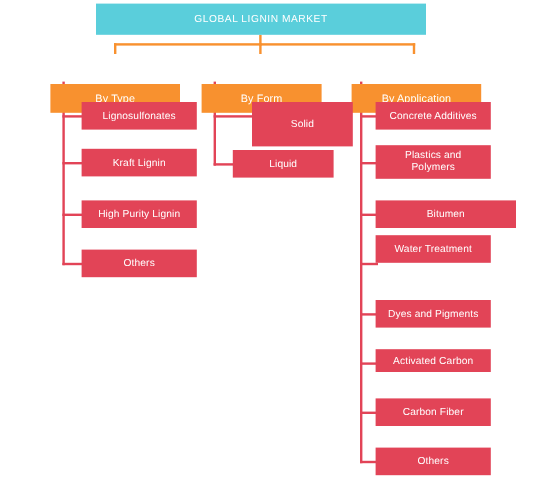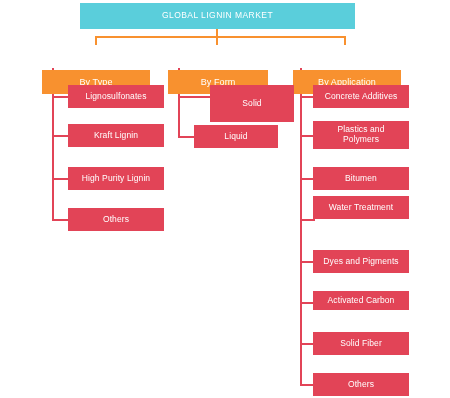--- a/index.html
+++ b/index.html
@@ -92,20 +92,20 @@
   <div class="conn conn-red conn-h" style="left:300px; top:135px; width:15px;"></div>
   <div class="conn conn-red conn-h" style="left:300px; top:178px; width:15px;"></div>
   <div class="conn conn-red conn-h" style="left:300px; top:219px; width:15px;"></div>
   <div class="conn conn-red conn-h" style="left:300px; top:261px; width:15px;"></div>
   <div class="conn conn-red conn-h" style="left:300px; top:302px; width:15px;"></div>
   <div class="conn conn-red conn-h" style="left:300px; top:343px; width:15px;"></div>
   <div class="conn conn-red conn-h" style="left:300px; top:384px; width:15px;"></div>
 
   <div class="node node-leaf" style="left:313px; top:85px; width:96px; height:23px;">Concrete Additives</div>
   <div class="node node-leaf" style="left:313px; top:121px; width:96px; height:28px;">Plastics and<br>Polymers</div>
-  <div class="node node-leaf" style="left:313px; top:167px; width:96px; height:23px;">Bitumen</div>
+  <div class="node node-leaf" style="left:313px; top:167px; width:117px; height:23px;">Bitumen</div>
   <div class="node node-leaf" style="left:313px; top:196px; width:96px; height:23px;">Water Treatment</div>
   <div class="node node-leaf" style="left:313px; top:250px; width:96px; height:23px;">Dyes and Pigments</div>
   <div class="node node-leaf" style="left:313px; top:291px; width:96px; height:19px;">Activated Carbon</div>
-  <div class="node node-leaf" style="left:313px; top:332px; width:96px; height:23px;">Solid Fiber</div>
+  <div class="node node-leaf" style="left:313px; top:332px; width:96px; height:23px;">Carbon Fiber</div>
   <div class="node node-leaf" style="left:313px; top:373px; width:96px; height:23px;">Others</div>
 
 </div>
 
 </body></html>

